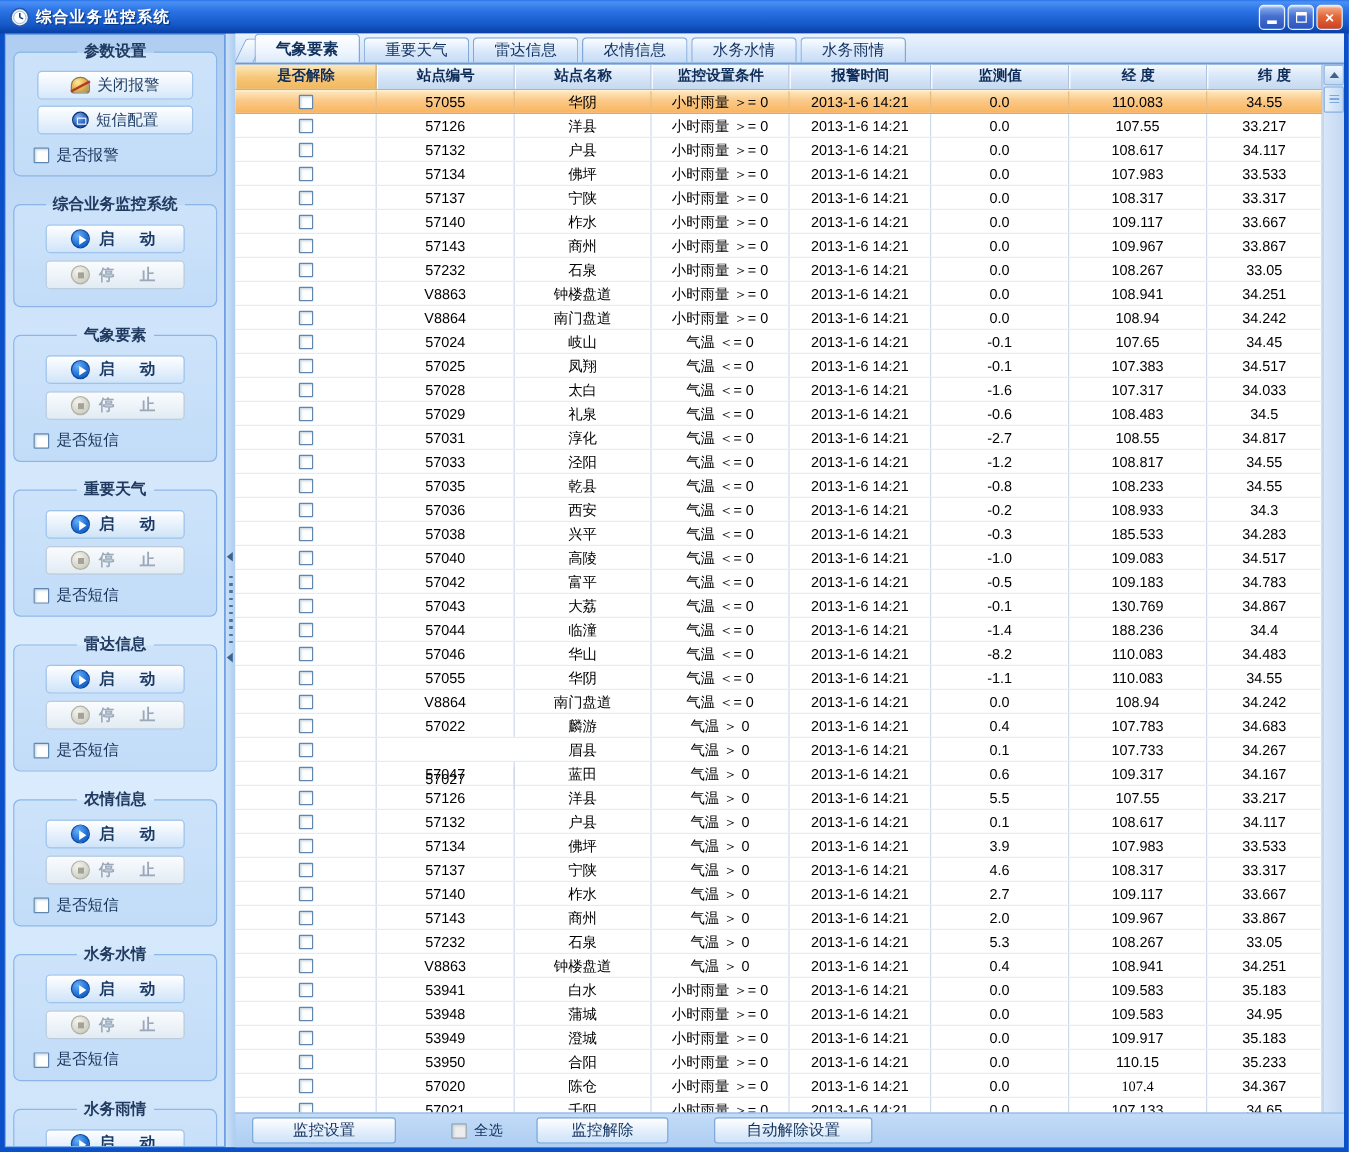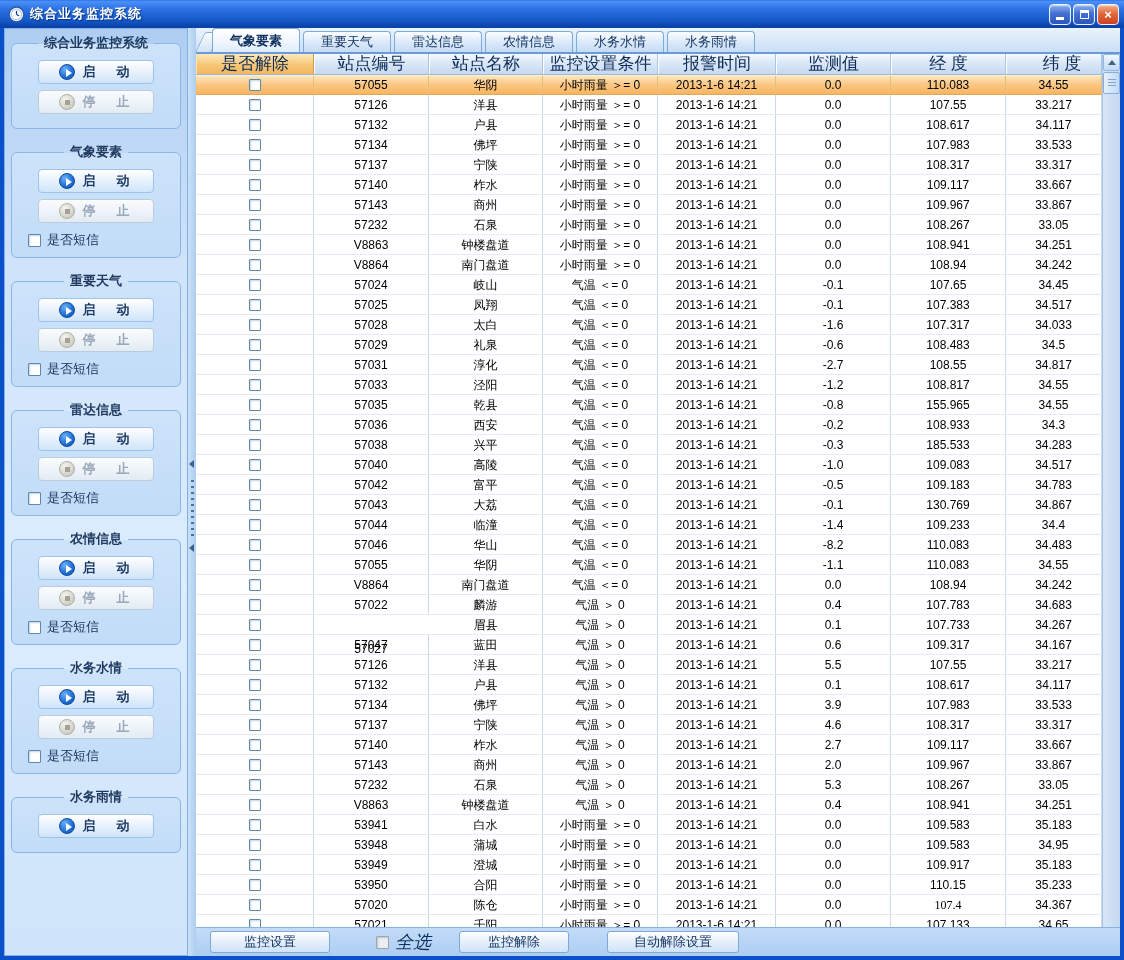--- a/index.html
+++ b/index.html
@@ -129,21 +129,21 @@
   }
 
   
   .table-wrap { flex:1; display:flex; border-top:2px solid #6a9bd8; background:#fff; min-height:0; }
   .grid { flex:1; display:flex; flex-direction:column; min-width:0; }
   .thead { display:flex; height:21px; flex:0 0 21px;
     background:linear-gradient(180deg,#f4f9fe 0%,#dcssf7 50%,#c6d9f0 100%);
     background:linear-gradient(180deg,#f4f9fe 0%,#d8e6f7 50%,#c6d9f0 100%);
     border-bottom:1px solid #9db9da; }
   .th { height:100%; border-right:1px solid #aec4de; border-left:1px solid #ffffff;
-    text-align:center; font-size:17px; font-weight:normal; color:#0e2c58; line-height:19px;
+    text-align:center; font-size:12px; font-weight:bold; color:#0e2c58; line-height:19px;
     overflow:hidden; white-space:nowrap; }
   .th.sorted {
     background:linear-gradient(180deg,#fce8bc 0%,#f6c678 55%,#f2b75e 100%);
     border-right:1px solid #d09a48; border-left:1px solid #fbe3ae;
   }
   .tbody { flex:1; overflow:hidden; background:#fff; }
   .tr { display:flex; height:20px; border-bottom:1px solid #e4ebf4; background:#fff; }
   .td { height:100%; border-right:1px solid #ccd9ea; text-align:center; font-size:12px; color:#000;
     line-height:18px; overflow:hidden; white-space:nowrap; display:flex; align-items:center; justify-content:center; }
   .tr.selected {
@@ -171,21 +171,21 @@
   
   .footer { height:29px; flex:0 0 29px; display:flex; align-items:center; padding-left:14px;
     background:linear-gradient(180deg,#c2dcf8 0%,#aecdf2 100%); border-top:1px solid #88b2e4; }
   .btn-f { height:22px; border:1px solid #7fa9d9; border-radius:3px; font-size:13px; color:#10305e;
     background:linear-gradient(180deg,#ffffff 0%,#e2eefb 55%,#cfe3f8 100%);
     font-family:inherit; display:flex; align-items:center; justify-content:center; }
   .btn-f.b1 { width:120px; }
   .btn-f.b2 { width:110px; margin-left:28px; }
   .btn-f.b3 { width:132px; margin-left:38px; }
   .footer .cb { margin-left:46px; background:#ededed; border-color:#9aa5b0; }
-  .footer .cb-label { font-size:18px; color:#10305e; margin-left:6px;font-style:italic; }
+  .footer .cb-label { font-size:12px; color:#10305e; margin-left:6px; }
 </style>
 </head>
 <body>
 
 <div class="window">
 
   <div class="titlebar">
     <svg class="app-icon" viewBox="0 0 16 16">
       <circle cx="8" cy="8" r="7" fill="#e8f0fb" stroke="#2a5aa8" stroke-width="1.4"></circle>
       <circle cx="8" cy="8" r="4.8" fill="#ffffff" stroke="#7fa7d8" stroke-width="0.6"></circle>
@@ -203,20 +203,35 @@
       <div class="wbtn close">
           <span class="glyph-close">×</span>
         </div>
     </div>
   </div>
 
   <div class="app-body">
 
     <div class="sidebar">
         <fieldset class="group">
+          <legend class="group-title">参数设置</legend>
+          <div class="btn-lg">
+            <span class="icon alarm-icon"></span>
+            <span class="lbl">关闭报警</span>
+          </div>
+          <div class="btn-lg">
+            <span class="icon sms-icon"></span>
+            <span class="lbl">短信配置</span>
+          </div>
+          <div class="cb-row">
+            <span class="cb"></span>
+            <span class="lbl">是否报警</span>
+          </div>
+        </fieldset>
+        <fieldset class="group">
           <legend class="group-title">综合业务监控系统</legend>
           <div class="btn-ss start">
             <span class="icon play-icon"></span>
             <span class="lbl">启　动</span>
           </div>
           <div class="btn-ss stop">
             <span class="icon stop-icon"></span>
             <span class="lbl">停　止</span>
           </div>
         </fieldset>
@@ -529,21 +544,21 @@
               </div>
               <div class="tr">
                 <div class="td" style="width: 118px;">
                   <span class="cb row-cb"></span>
                 </div>
                 <div class="td" style="width: 115px;">57035</div>
                 <div class="td" style="width: 114px;">乾县</div>
                 <div class="td" style="width: 115px;">气温 ＜= 0</div>
                 <div class="td" style="width: 118px;">2013-1-6 14:21</div>
                 <div class="td" style="width: 115px;">-0.8</div>
-                <div class="td" style="width: 115px;">155.965</div>
+                <div class="td" style="width: 115px;">108.233</div>
                 <div class="td" style="width: 96px;">34.55</div>
               </div>
               <div class="tr">
                 <div class="td" style="width: 118px;">
                   <span class="cb row-cb"></span>
                 </div>
                 <div class="td" style="width: 115px;">57036</div>
                 <div class="td" style="width: 114px;">西安</div>
                 <div class="td" style="width: 115px;">气温 ＜= 0</div>
                 <div class="td" style="width: 118px;">2013-1-6 14:21</div>
@@ -601,21 +616,21 @@
               </div>
               <div class="tr">
                 <div class="td" style="width: 118px;">
                   <span class="cb row-cb"></span>
                 </div>
                 <div class="td" style="width: 115px;">57044</div>
                 <div class="td" style="width: 114px;">临潼</div>
                 <div class="td" style="width: 115px;">气温 ＜= 0</div>
                 <div class="td" style="width: 118px;">2013-1-6 14:21</div>
                 <div class="td" style="width: 115px;">-1.4</div>
-                <div class="td" style="width: 115px;">109.233</div>
+                <div class="td" style="width: 115px;">188.236</div>
                 <div class="td" style="width: 96px;">34.4</div>
               </div>
               <div class="tr">
                 <div class="td" style="width: 118px;">
                   <span class="cb row-cb"></span>
                 </div>
                 <div class="td" style="width: 115px;">57046</div>
                 <div class="td" style="width: 114px;">华山</div>
                 <div class="td" style="width: 115px;">气温 ＜= 0</div>
                 <div class="td" style="width: 118px;">2013-1-6 14:21</div>

